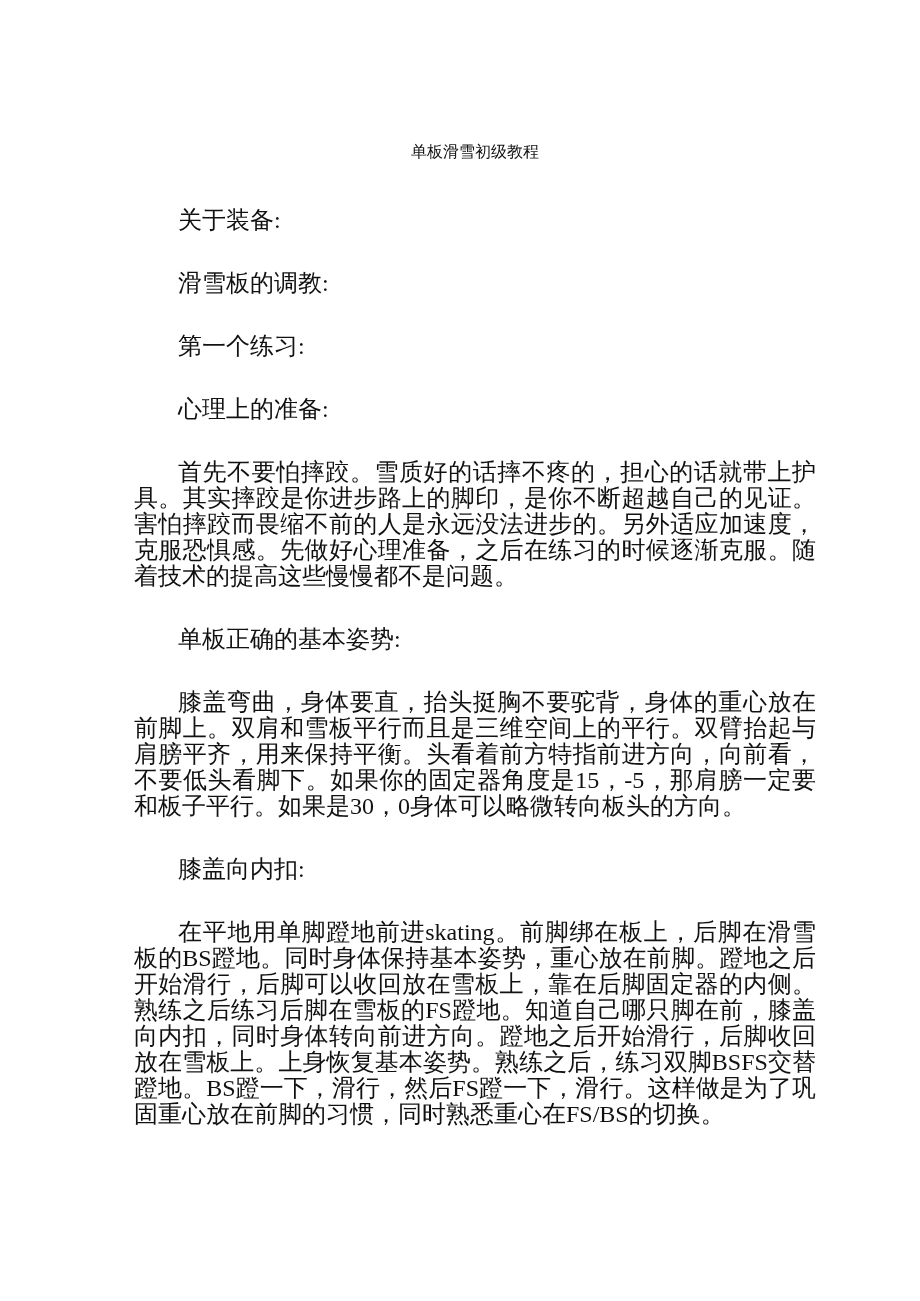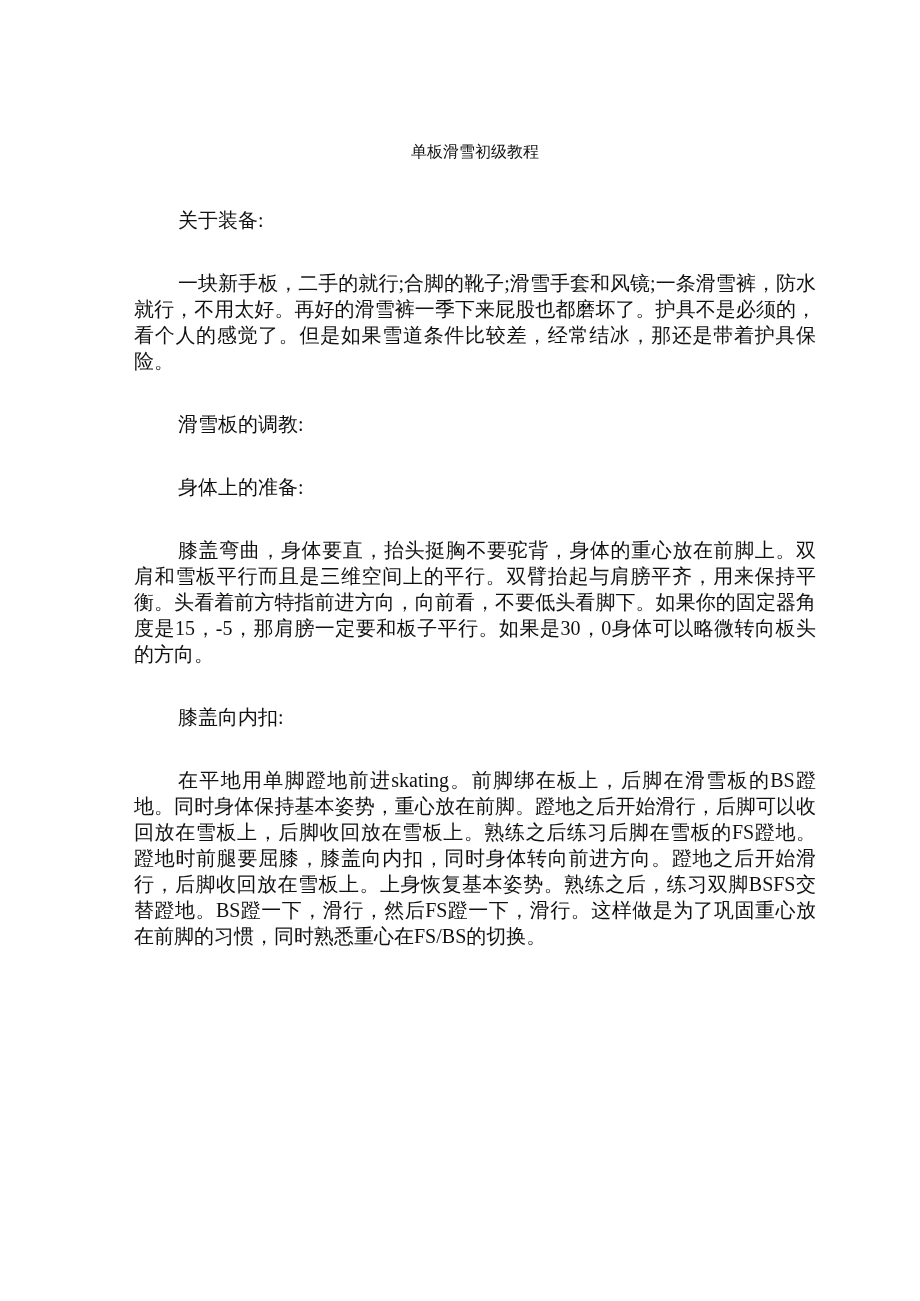--- a/index.html
+++ b/index.html
@@ -19,46 +19,48 @@
     padding: 103px 104px 0 98px;
   }
   .doc-title {
     font-size: 16px;
     line-height: 26px;
     text-align: center;
     margin-bottom: 24px;
     white-space: nowrap;
   }
   .block {
-    font-size: 20px;
+    font-size: 24px;
     line-height: 26px;
     text-align: justify;
     text-indent: 44px;
     margin-bottom: 19px;
     word-break: break-all;
   }
   .heading {
     text-align: left;
   }
 </style>
 </head>
 <body>
 
 <div class="page">
   <div class="doc">
 
     <div class="doc-title">单板滑雪初级教程</div>
 
     <div class="block heading">关于装备:</div>
-    <div class="block">一块新手板，二手的就行;合脚的靴子;滑雪手套和风镜;一条滑雪裤，防水就行，不用太好。再好的滑雪裤一季下来屁股也都磨坏了。护具不是必须的，看个人的感觉了。但是如果雪道条件比较差，经常结冰，那还是带着护具保险。</div>
 
     <div class="block heading">滑雪板的调教:</div>
 
-    <div class="block heading">身体上的准备:</div>
+    <div class="block heading">第一个练习:</div>
 
+    <div class="block heading">心理上的准备:</div>
+    <div class="block">首先不要怕摔跤。雪质好的话摔不疼的，担心的话就带上护具。其实摔跤是你进步路上的脚印，是你不断超越自己的见证。害怕摔跤而畏缩不前的人是永远没法进步的。另外适应加速度，克服恐惧感。先做好心理准备，之后在练习的时候逐渐克服。随着技术的提高这些慢慢都不是问题。</div>
 
+    <div class="block heading">单板正确的基本姿势:</div>
     <div class="block">膝盖弯曲，身体要直，抬头挺胸不要驼背，身体的重心放在前脚上。双肩和雪板平行而且是三维空间上的平行。双臂抬起与肩膀平齐，用来保持平衡。头看着前方特指前进方向，向前看，不要低头看脚下。如果你的固定器角度是15，-5，那肩膀一定要和板子平行。如果是30，0身体可以略微转向板头的方向。</div>
 
     <div class="block heading">膝盖向内扣:</div>
-    <div class="block">在平地用单脚蹬地前进skating。前脚绑在板上，后脚在滑雪板的BS蹬地。同时身体保持基本姿势，重心放在前脚。蹬地之后开始滑行，后脚可以收回放在雪板上，后脚收回放在雪板上。熟练之后练习后脚在雪板的FS蹬地。蹬地时前腿要屈膝，膝盖向内扣，同时身体转向前进方向。蹬地之后开始滑行，后脚收回放在雪板上。上身恢复基本姿势。熟练之后，练习双脚BSFS交替蹬地。BS蹬一下，滑行，然后FS蹬一下，滑行。这样做是为了巩固重心放在前脚的习惯，同时熟悉重心在FS/BS的切换。</div>
+    <div class="block">在平地用单脚蹬地前进skating。前脚绑在板上，后脚在滑雪板的BS蹬地。同时身体保持基本姿势，重心放在前脚。蹬地之后开始滑行，后脚可以收回放在雪板上，靠在后脚固定器的内侧。熟练之后练习后脚在雪板的FS蹬地。知道自己哪只脚在前，膝盖向内扣，同时身体转向前进方向。蹬地之后开始滑行，后脚收回放在雪板上。上身恢复基本姿势。熟练之后，练习双脚BSFS交替蹬地。BS蹬一下，滑行，然后FS蹬一下，滑行。这样做是为了巩固重心放在前脚的习惯，同时熟悉重心在FS/BS的切换。</div>
 
   </div>
 </div>
 
 </body></html>

